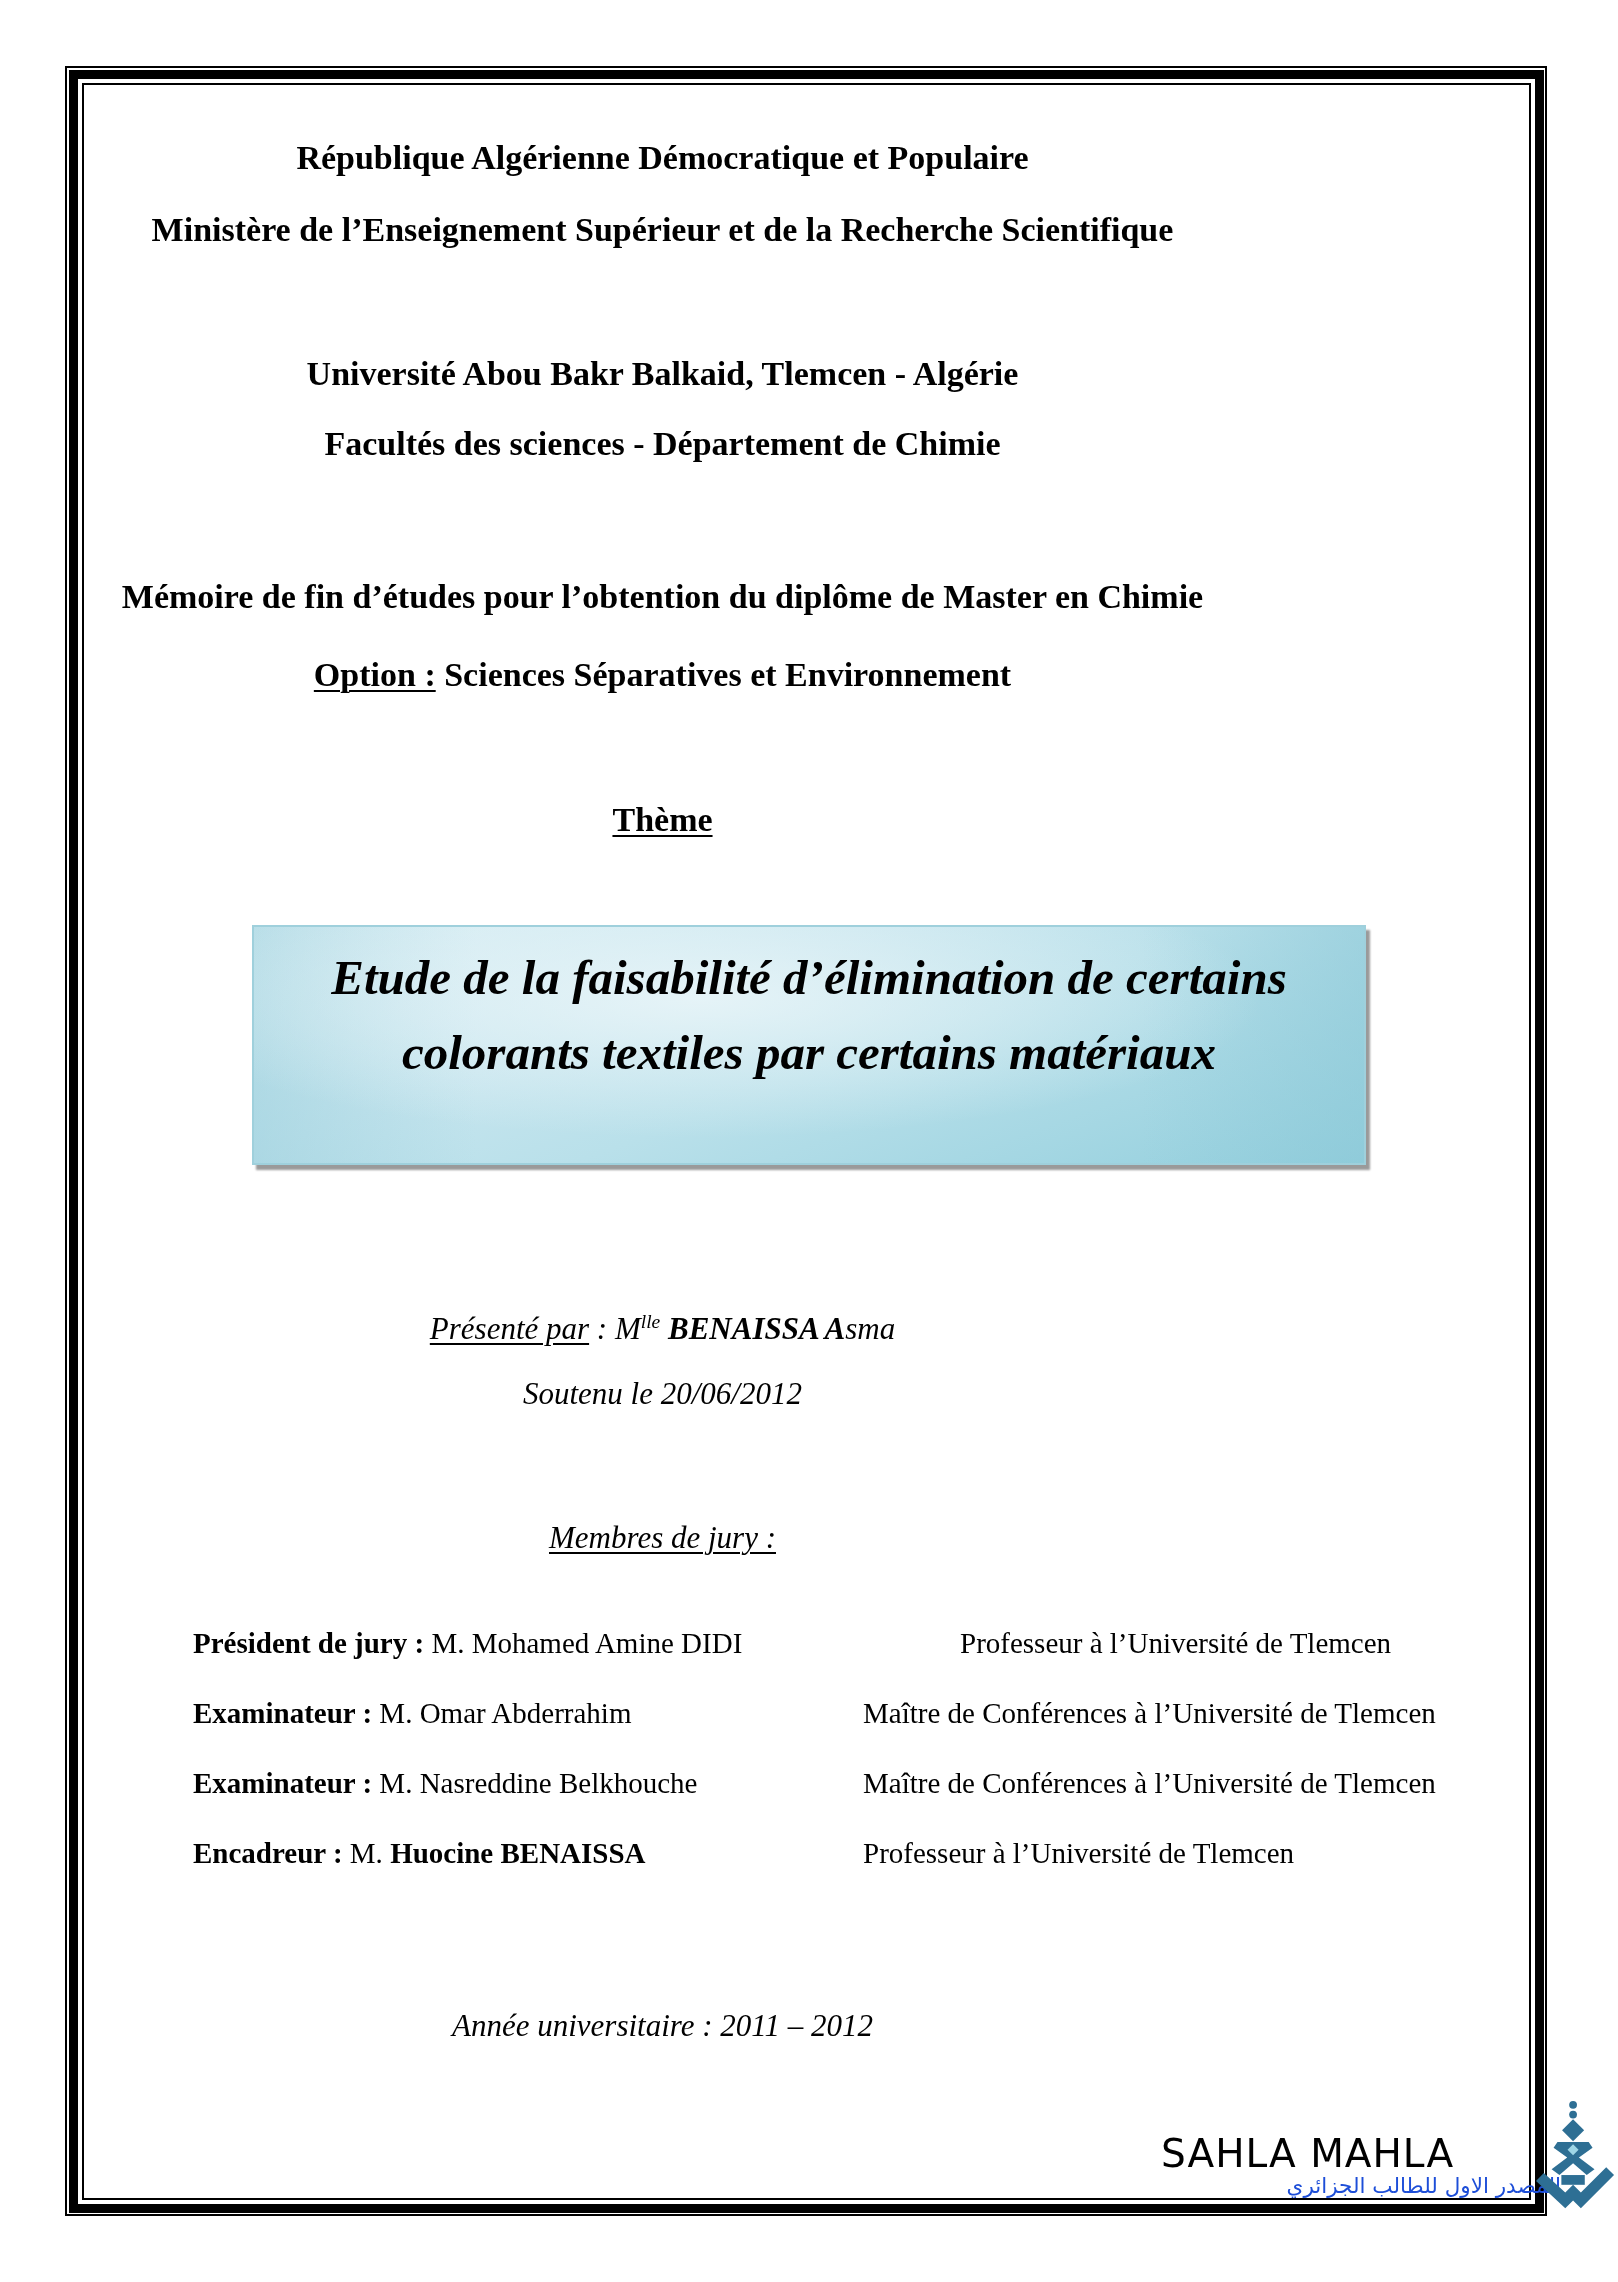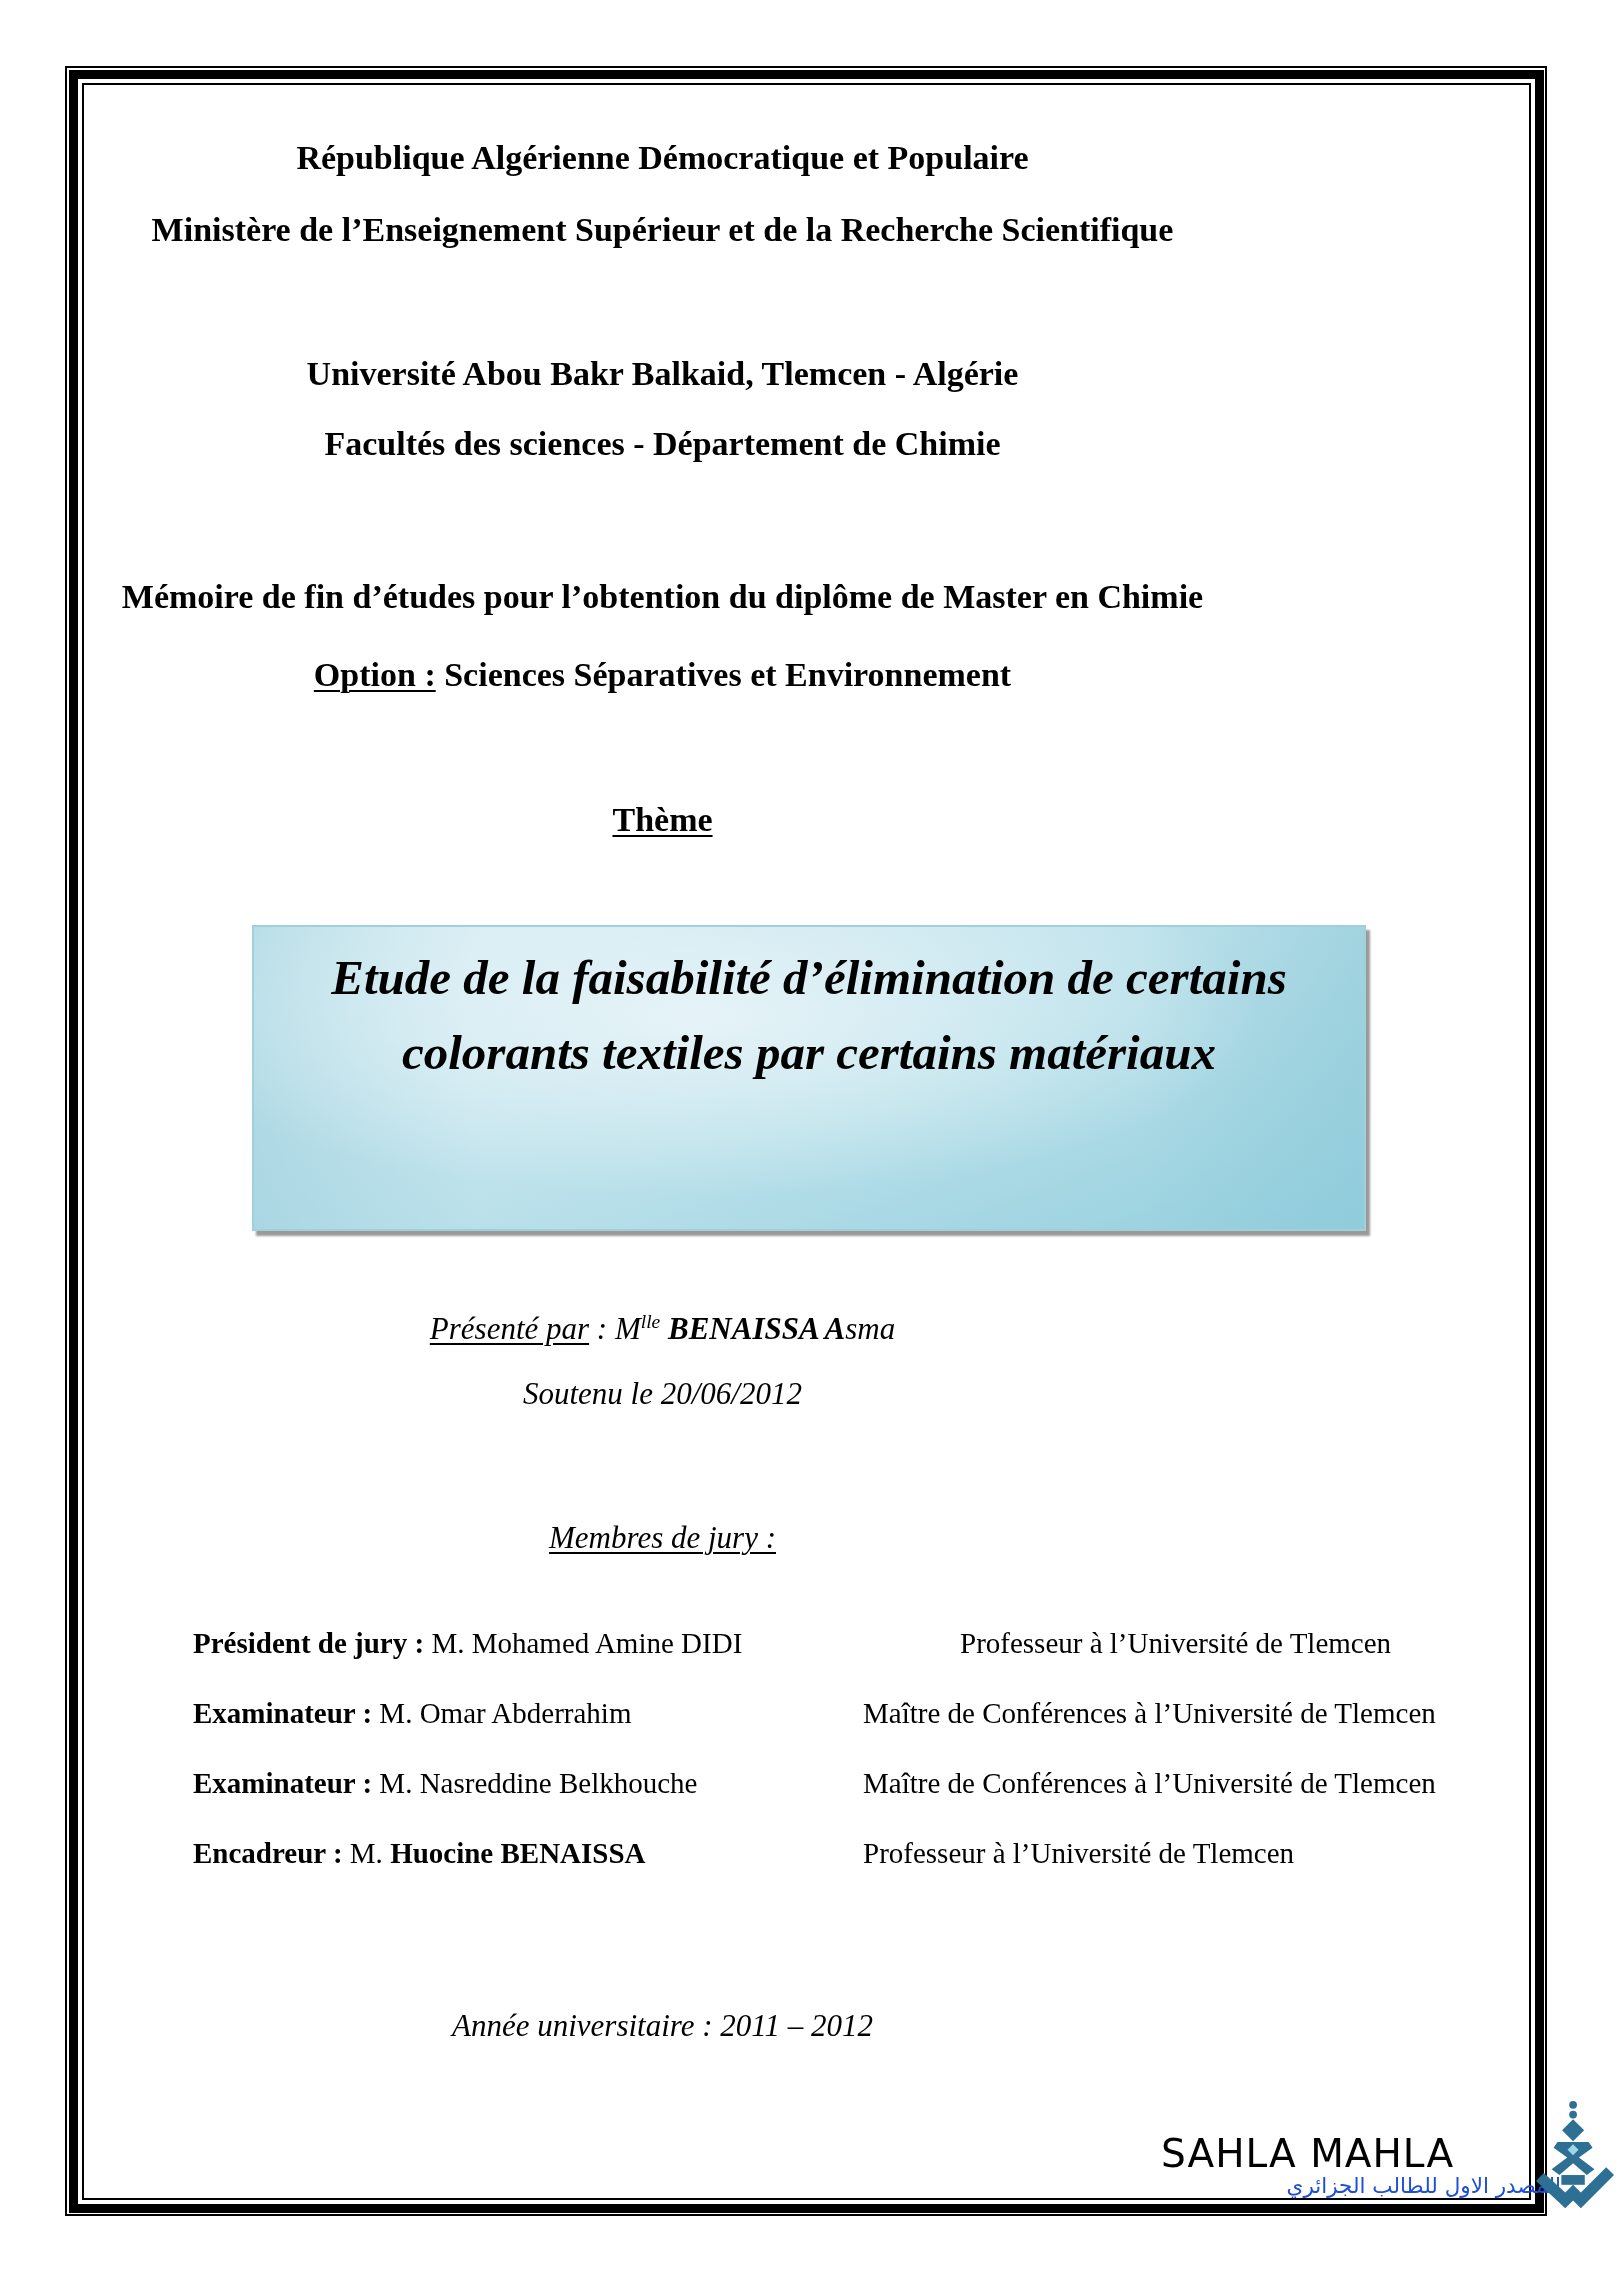--- a/index.html
+++ b/index.html
@@ -11,21 +11,21 @@
                  box-sizing: border-box; border: 2px solid #000; }
   .frame-thick { position: absolute; left: 69px; top: 70px; width: 1475px; height: 2143px;
                  box-sizing: border-box; border: 9.8px solid #000; }
   .frame-inner { position: absolute; left: 82px; top: 83px; width: 1449px; height: 2117px;
                  box-sizing: border-box; border: 2px solid #000; }
 
   .line { position: absolute; left: 0; width: 1325px; text-align: center; white-space: nowrap; }
   .hdr { font-weight: bold; font-size: 34px; line-height: 39px; }
   .u { text-decoration: underline; text-underline-offset: 3.9px; text-decoration-thickness: 2px; margin-top: 40px; }
 
-  .banner { position: absolute; left: 252px; top: 925px; width: 1114px; height: 306px;
+  .banner { position: absolute; left: 252px; top: 925px; width: 1114px; height: 240px;
             box-sizing: border-box;
             background: linear-gradient(160deg, #d9eef4 0%, #c6e5ee 35%, #b9e0ea 55%, #93cfdd 100%);
             border: 2px solid #9fd0dc;
             box-shadow: 3.9px 4.9px 2px #9a9a9a; padding-left: 33px; }
   .banner-bg2 { position:absolute; inset:0;
             background: radial-gradient(ellipse at 40% 30%, rgba(235,246,249,0.85) 0%, rgba(235,246,249,0) 60%),
                         linear-gradient(to right, rgba(140,200,215,0.45) 0%, rgba(140,200,215,0) 20%, rgba(140,200,215,0) 80%, rgba(140,200,215,0.5) 100%); }
   .banner-line { position: absolute; left: 0; width: 100%; text-align: center; white-space: nowrap;
                  font-weight: bold; font-style: italic; font-size: 49px; line-height: 55px; }
 

